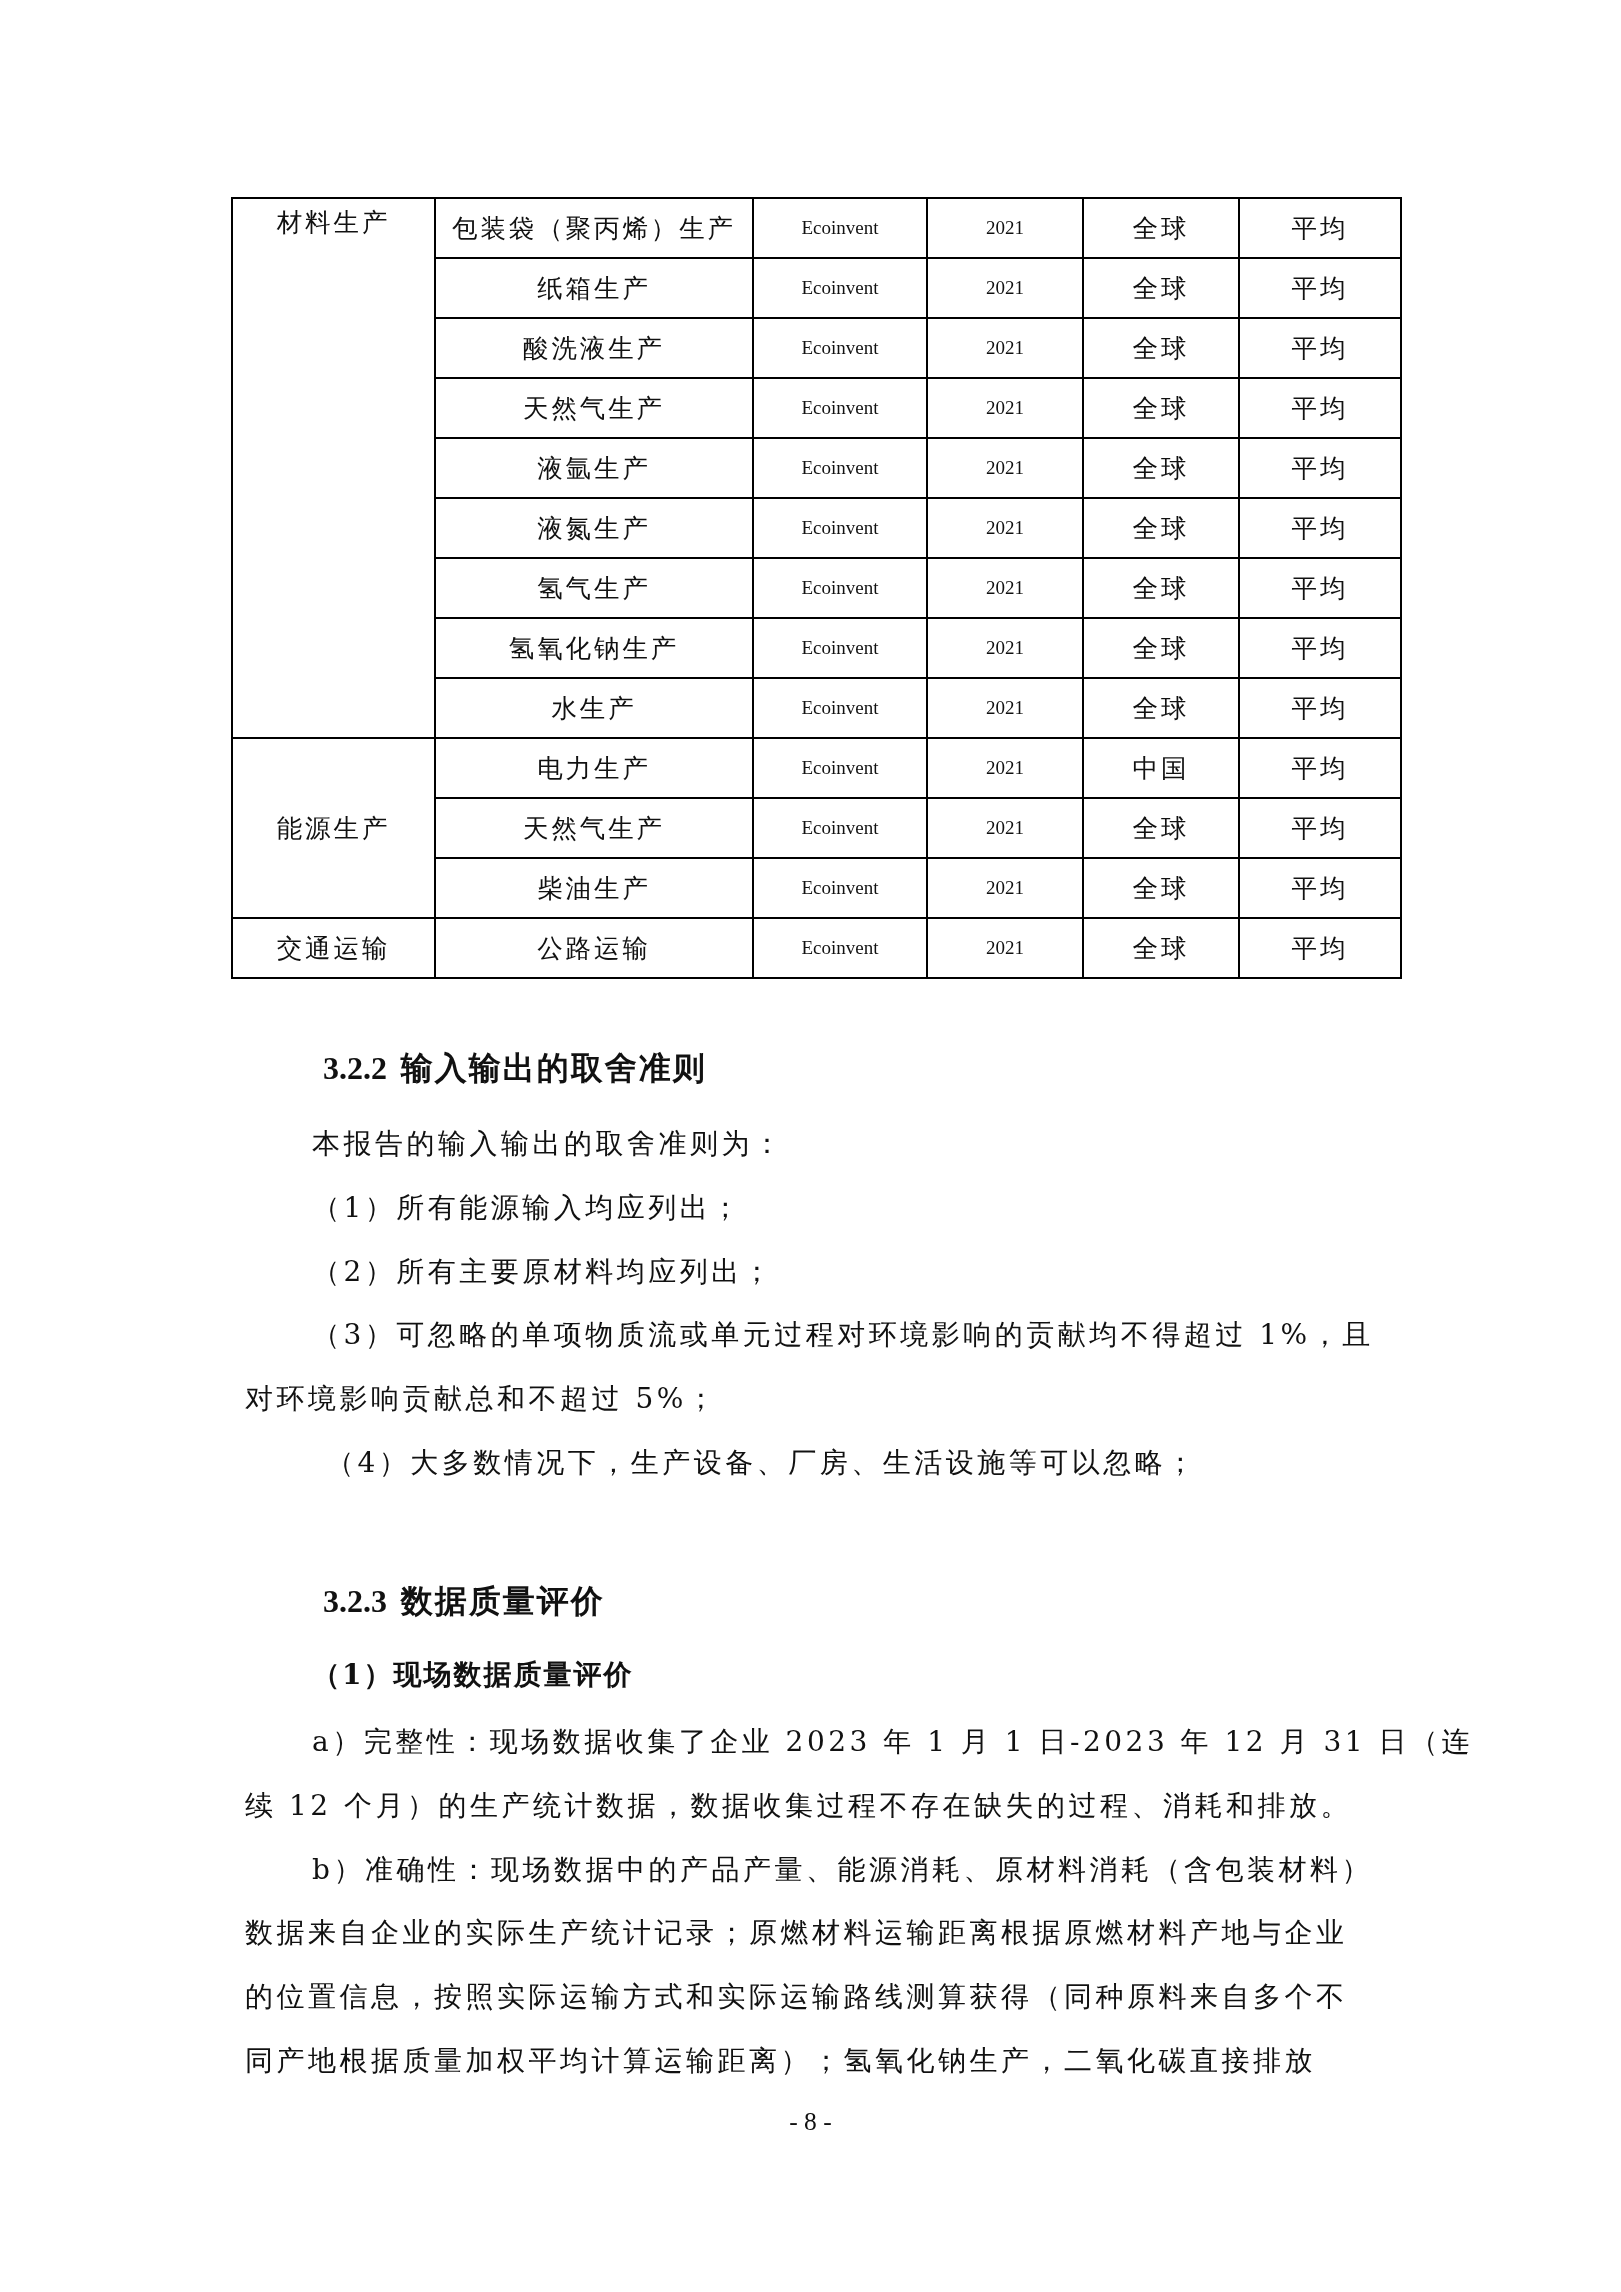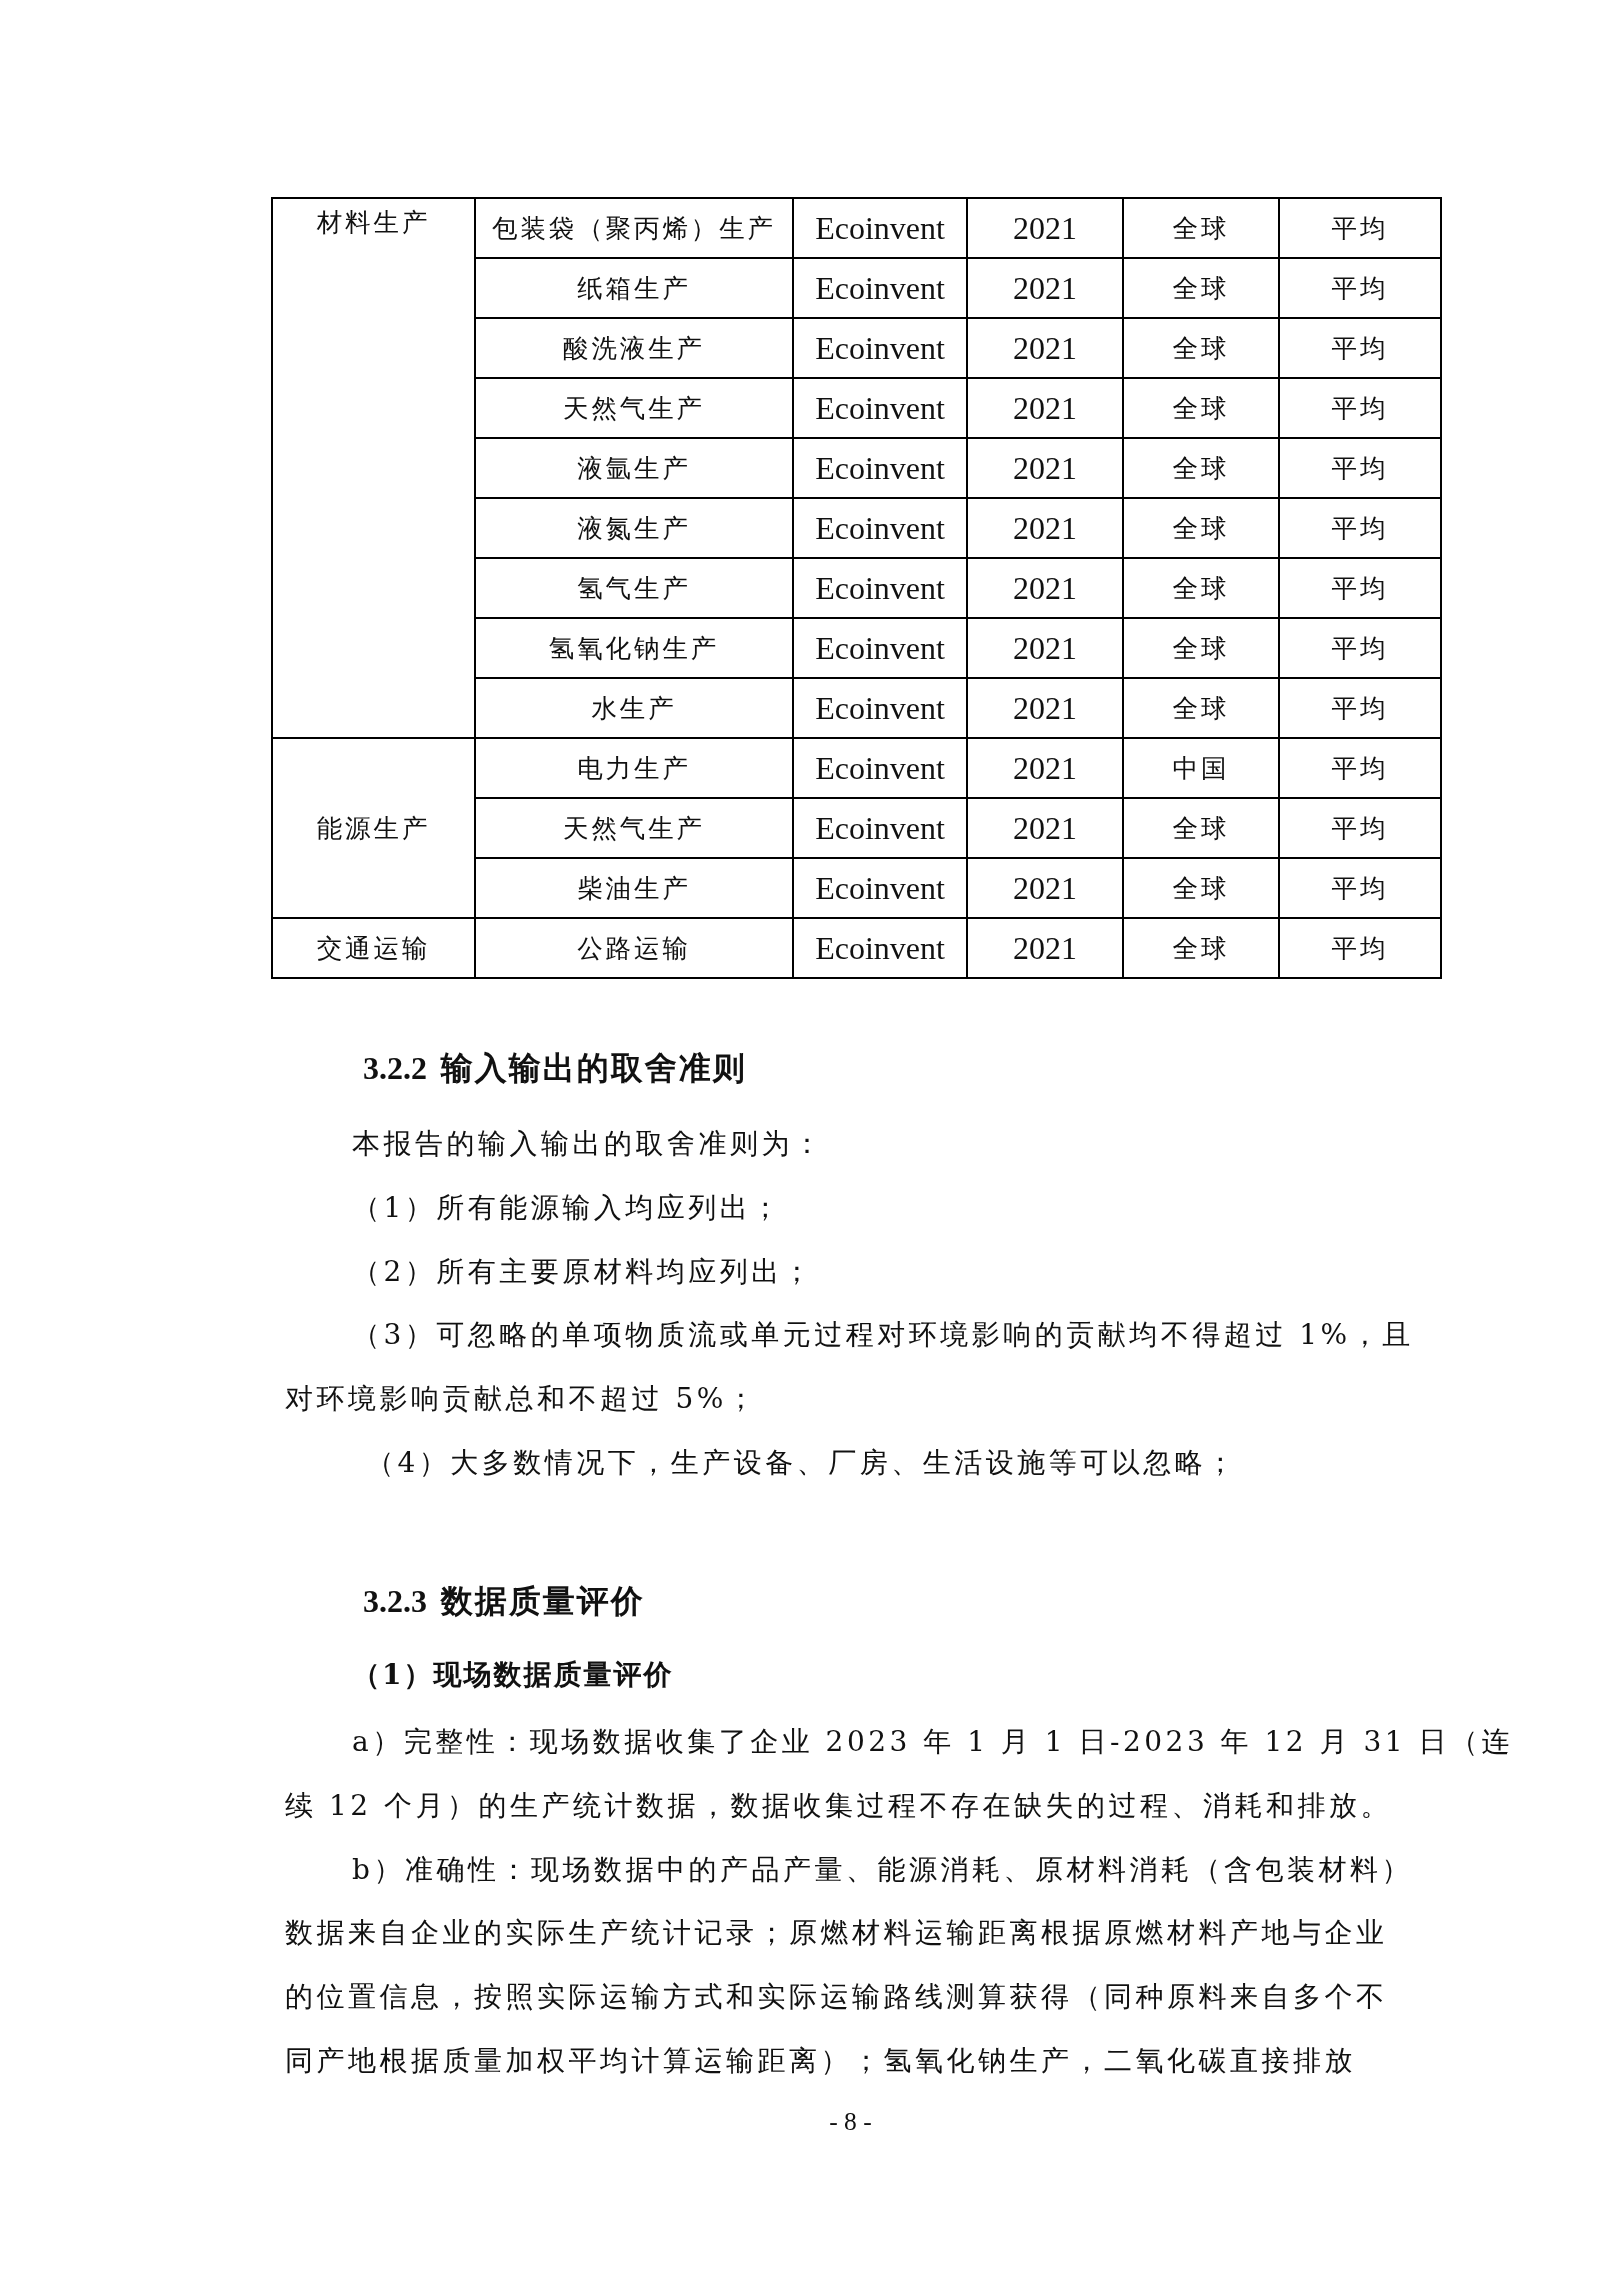--- a/index.html
+++ b/index.html
@@ -1,24 +1,24 @@
 <!DOCTYPE html>
 <html><head>
   <meta charset="utf-8">
   <style>
     html, body { margin: 0; padding: 0; background: #ffffff; }
     body { width: 1621px; height: 2293px; position: relative; overflow: hidden;
            font-family: "DejaVu Serif", "Liberation Serif", serif; color: #111; }
-    .page { position: absolute; left: 0; top: 0; width: 1524px; height: 2293px; margin-left: 40px; }
+    .page { position: absolute; left: 0; top: 0; width: 1524px; height: 2293px; }
 
     table.ds { position: absolute; left: 231px; top: 197px; border-collapse: collapse;
                width: 1168px; table-layout: fixed; }
     table.ds td { border: 2.9px solid #000; height: 58px; padding: 0; text-align: center;
                   vertical-align: middle; font-size: 25.5px; letter-spacing: 2.9px; }
-    table.ds td.en { font-family: "Liberation Serif", serif; font-size: 32px; letter-spacing: 0; text-align: center; }
+    table.ds td.en { font-family: "Liberation Serif", serif; font-size: 19px; letter-spacing: 0; text-align: center; }
     table.ds td.cat { vertical-align: middle; }
     table.ds td.cat.top { vertical-align: top; padding-top: 5.9px; }
 
     .h3 { position: absolute; left: 323px; font-size: 32px; font-weight: bold; letter-spacing: 2px; }
     .h3 .num { font-family: "Liberation Serif", serif; font-weight: bold; margin-right: 13.7px; letter-spacing: 0; }
     .h4 { position: absolute; left: 323px; font-size: 28px; font-weight: bold; letter-spacing: 2px; }
     .p { position: absolute; font-size: 28px; letter-spacing: 3.5px; white-space: nowrap; }
     .pn { position: absolute; left: 0; width: 1621px; top: 2107px; text-align: center;
           font-family: "Liberation Serif", serif; font-size: 25.5px; }
   </style>

